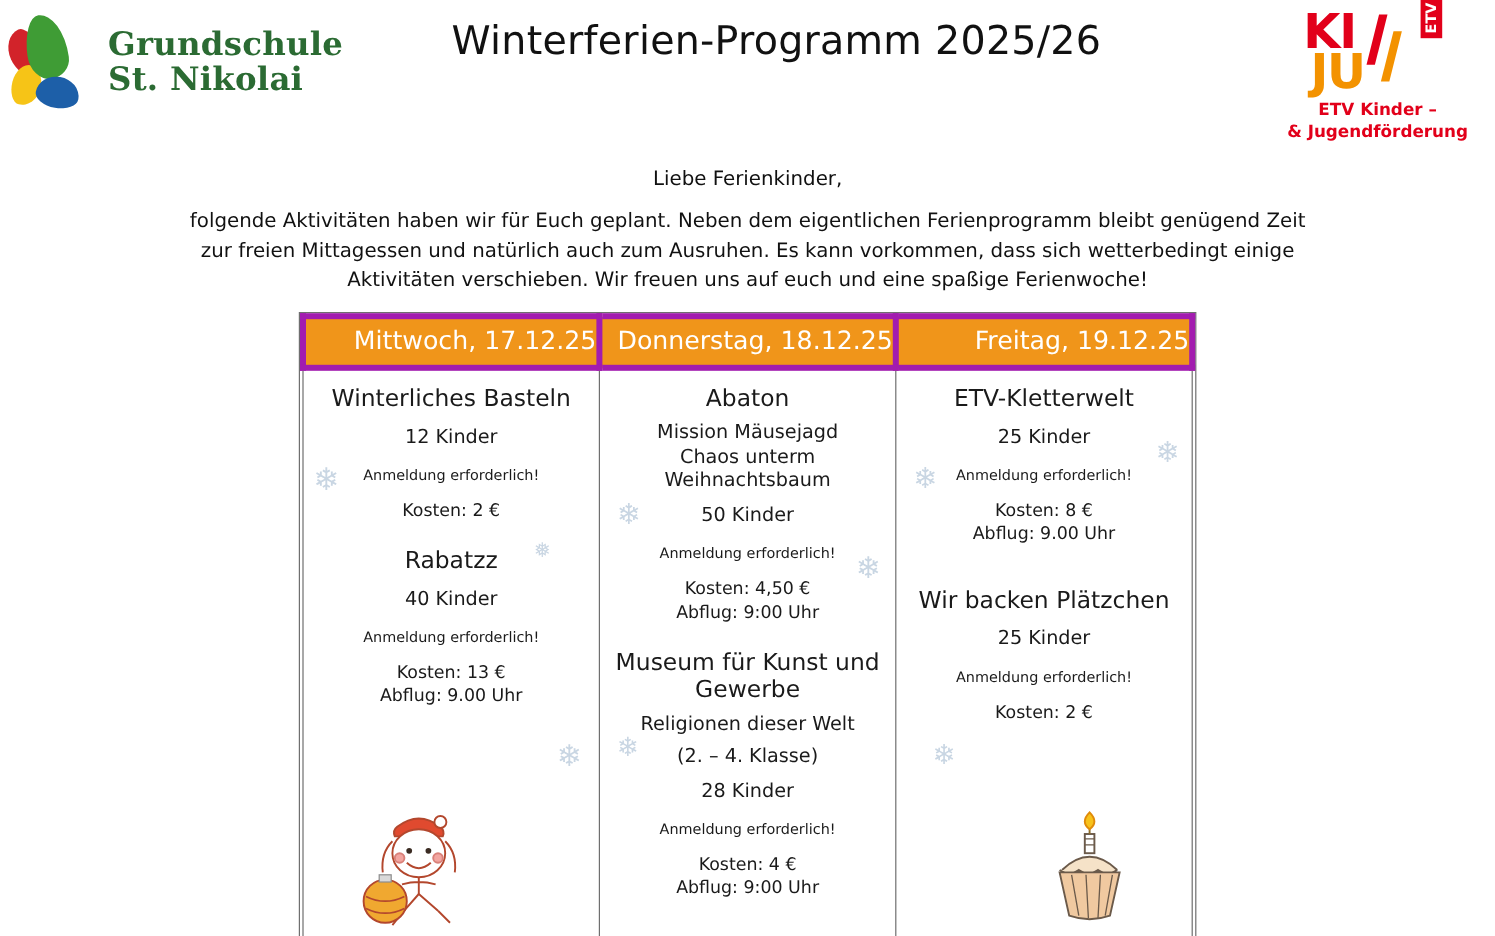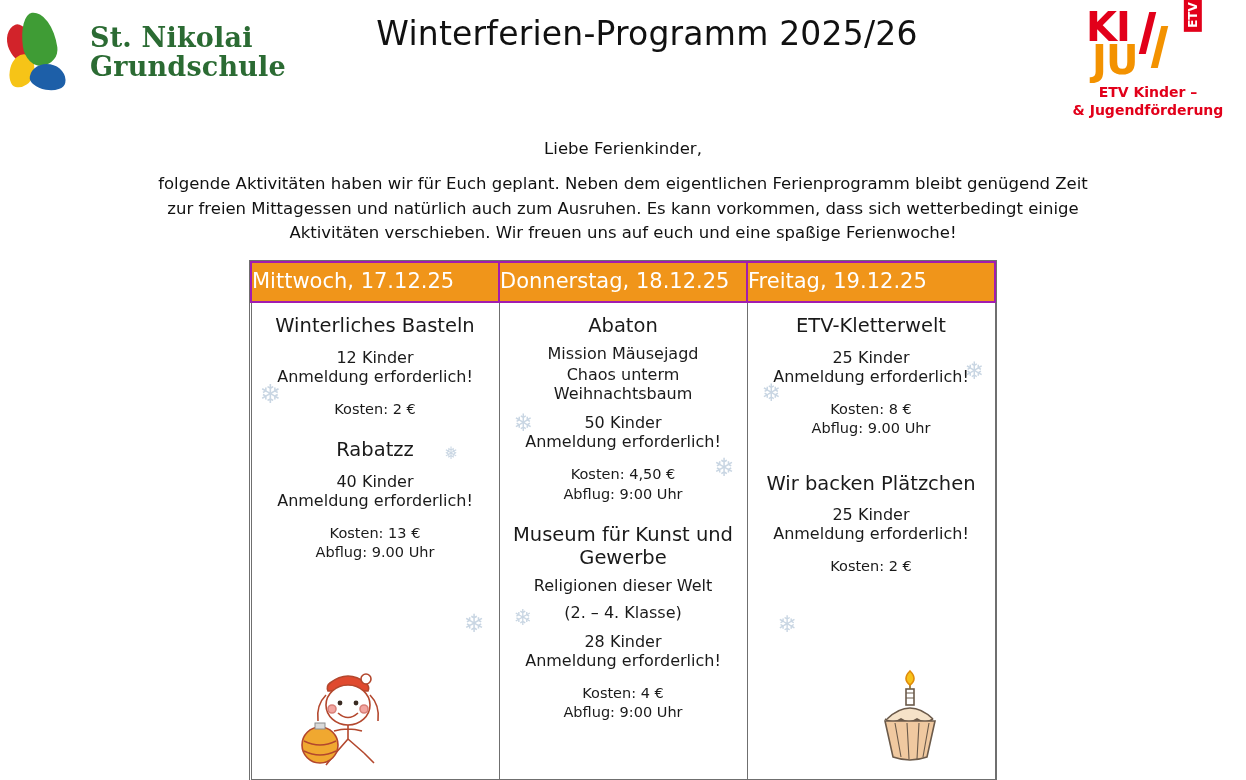--- a/index.html
+++ b/index.html
@@ -177,22 +177,22 @@
     border-collapse: collapse;
     width: 100%;
     table-layout: fixed;
   }
   table.program th {
     background: #f0951a;
     color: #ffffff;
     font-weight: normal;
     font-size: 21px;
     padding: 6px 0 8px 0;
-    border: 2px solid #a21caf;
-    text-align: left;
+    border: 5px solid #a21caf;
+    text-align: right;
   }
   table.program td {
     border: 1px solid #6f6f6f;
     vertical-align: top;
     padding: 12px 8px 18px 8px;
     height: 446px;
     position: relative;
     text-align: center;
   }
   .act { margin-bottom: 4px; }
@@ -204,22 +204,22 @@
   .act-sub {
     font-size: 16px;
     line-height: 1.2;
     margin-bottom: 8px;
   }
   .act-kids {
     font-size: 16px;
     margin-top: 10px;
   }
   .act-note {
-    font-size: 16px;
-    margin-top: 0;
+    font-size: 12px;
+    margin-top: 16px;
   }
   .act-cost {
     font-size: 14.5px;
     margin-top: 14px;
     line-height: 1.35;
   }
   .gap { height: 16px; }
 
   
   .snow {
@@ -251,22 +251,22 @@
 <div class="header">
 
   <div class="logo-left">
     <div class="mark">
       <span class="leaf-red"></span>
       <span class="leaf-yellow"></span>
       <span class="leaf-green"></span>
       <span class="leaf-blue"></span>
     </div>
     <div class="words">
+      <div>Grundschule</div>
       <div>St. Nikolai</div>
-      <div>Grundschule</div>
     </div>
   </div>
 
   <div class="title-block">
     <div class="main-title">Winterferien-Programm 2025/26</div>
   </div>
 
   <div class="logo-right">
     <div class="kiju">
       <div class="ki">KI</div>

